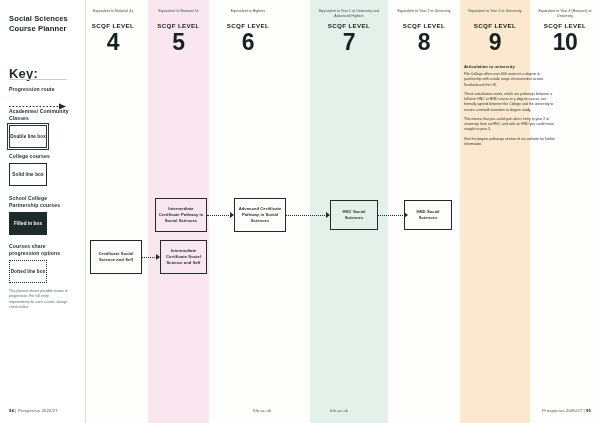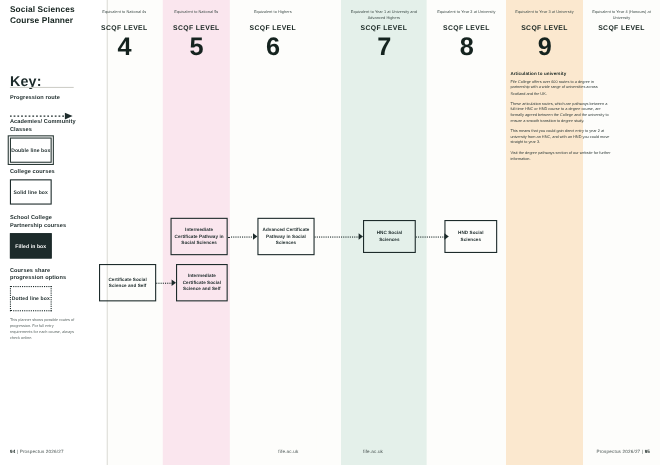--- a/index.html
+++ b/index.html
@@ -23,24 +23,24 @@
   .band-5  { left: 148px; width: 61px; background: #fae6ee; }
   .band-6  { left: 209px; width: 79px; background: #fdfdfb; }
   .band-gap{ left: 288px; width: 22px; background: #fdfdfb; }
   .band-7  { left: 310px; width: 78px; background: #e4f0ea; }
   .band-8  { left: 388px; width: 72px; background: #fdfdfb; }
   .band-9  { left: 460px; width: 70px; background: #fbe8cf; }
   .band-10 { left: 530px; width: 70px; background: #fdfdfb; }
 
   
   #left-panel {
-    position: absolute; left: 0; top: 0; width: 98px; height: 423px;
+    position: absolute; left: 0; top: 0; width: 86px; height: 423px;
     background: #ffffff;
     border-right: 1px solid #dcdcd6;
-    padding: 4px 8px 0 9px;
+    padding: 14px 8px 0 9px;
   }
   #planner-title {
     font-size: 7.6px; font-weight: bold; line-height: 1.32;
     letter-spacing: .1px; color: #15231f;
   }
   #key-heading {
     position: absolute; left: 9px; top: 66px;
     font-size: 13px; font-weight: bold; letter-spacing: .2px;
   }
   #key-rule {
@@ -217,20 +217,21 @@
 
   <div class="col-head" style="left:462px; width:66px;">
     <div class="col-sub">Equivalent to Year 3 at University</div>
     <div class="col-scqf">SCQF LEVEL</div>
     <div class="col-num">9</div>
   </div>
 
   <div class="col-head" style="left:532px; width:66px;">
     <div class="col-sub">Equivalent to Year 4 (Honours) at University</div>
     <div class="col-scqf">SCQF LEVEL</div>
+    <div class="col-num">10</div>
   </div>
 
   <div class="node solid" style="left:155px; top:198px; width:52px; height:34px;">Intermediate Certificate Pathway in Social Sciences</div>
 
   <div class="conn" style="left:207px; top:211px; width:27px;">
     <span class="line"></span>
     <span class="head"></span>
   </div>
 
   <div class="node solid" style="left:234px; top:198px; width:52px; height:34px;">Advanced Certificate Pathway in Social Sciences</div>

